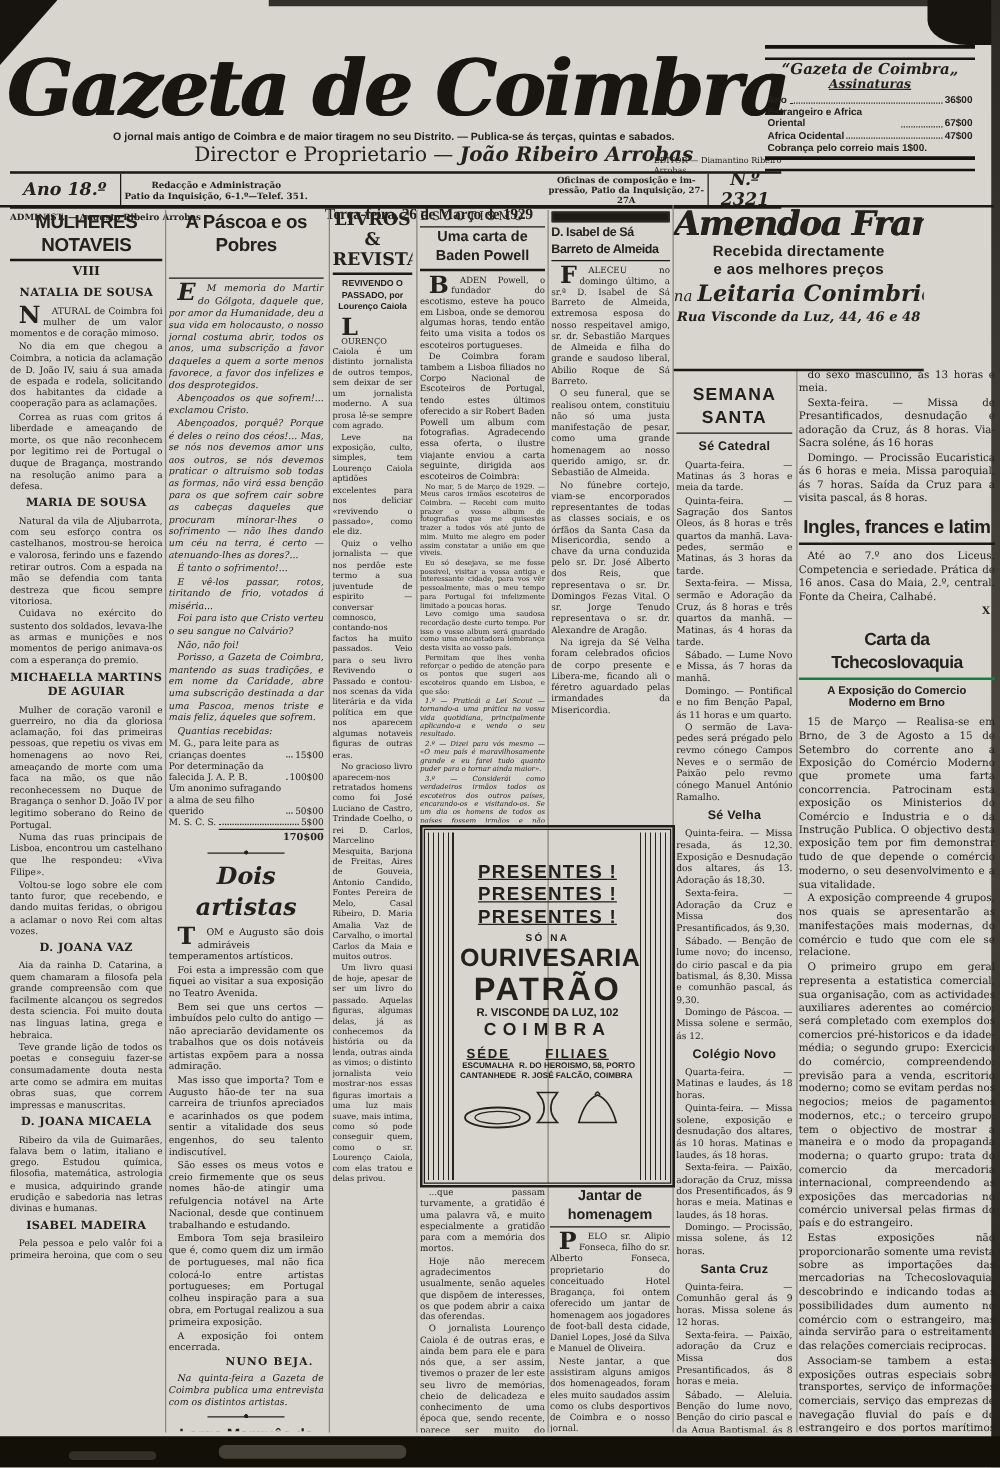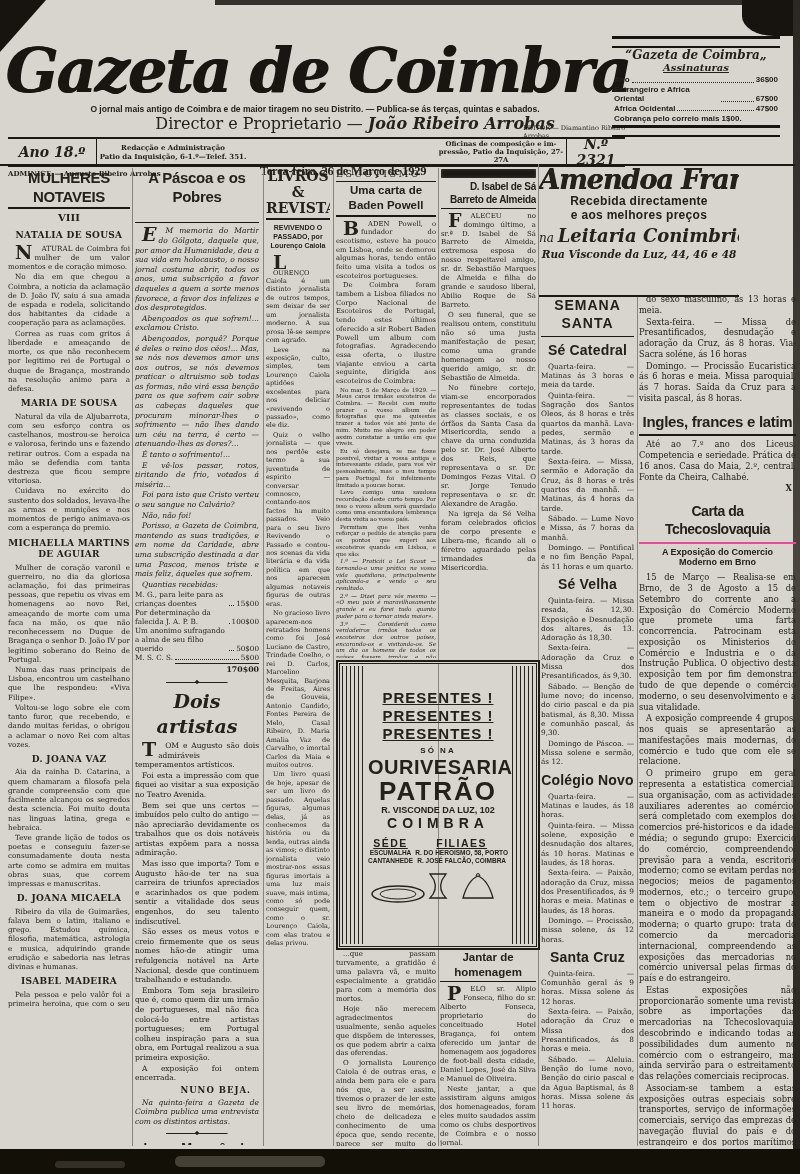--- a/index.html
+++ b/index.html
@@ -49,21 +49,21 @@
   
   .col{position:absolute;overflow:hidden;line-height:1.28;}
   .col p{margin:0 0 1px;text-indent:7px;text-align:justify;}
   .vrule{position:absolute;width:1px;background:#8a857b;}
   .orn{height:8px;margin:3px 18px;background:
       radial-gradient(circle,#24211c 1.5px,transparent 1.8px) center/8px 8px no-repeat,
       linear-gradient(#24211c,#24211c) center/70% 1px no-repeat;}
   .bar-rough{height:9px;margin:1px 0 3px;background:#1d1a15;border-radius:1px;
       box-shadow:inset 0 0 3px #4a463f;}
   .sec-head{text-align:center;font-size:9px;font-weight:bold;margin:5px 0 2px;letter-spacing:.3px;font-family:"DejaVu Serif",serif;}
-  .church-head{text-align:center;font-family:"Liberation Sans",sans-serif;font-size:14px;font-weight:bold;
+  .church-head{text-align:center;font-family:"Liberation Sans",sans-serif;font-size:10px;font-weight:bold;
       margin:5px 0 2px;letter-spacing:.2px;}
   .sig-caps{text-align:right;font-size:8.5px;font-weight:bold;letter-spacing:1px;padding-right:8px;margin:2px 0;}
   .dc p:first-child::first-letter{float:left;font-size:19px;line-height:14px;padding:1px 2px 0 0;font-weight:bold;}
   .h-big{font-family:"Liberation Sans",sans-serif;font-weight:bold;text-align:center;letter-spacing:-0.3px;}
   
   .c1{left:8px;top:168px;width:122px;height:840px;font-size:7.2px;}
   .c1 .header{font-size:15px;border-bottom:2px solid #1c1914;padding-bottom:1px;margin-bottom:2px;}
   .c1 .numeral{text-align:center;font-weight:bold;font-size:10px;margin:3px 0;}
   
   .c2{left:135px;top:168px;width:124px;height:977px;font-size:7.5px;}
@@ -85,21 +85,21 @@
   
   .c4{left:336px;top:168px;width:100px;height:490px;font-size:6.8px;}
   .kicker{font-size:9.5px;letter-spacing:2.5px;margin-bottom:1px;}
   .c4 .title{font-family:"Liberation Sans",sans-serif;font-size:11.5px;font-weight:bold;text-align:center;
       border-top:1px solid #1c1914;border-bottom:2px solid #1c1914;padding:1px 0 2px;margin-bottom:3px;}
   .letter{font-size:5.6px;line-height:1.2;}
   .letter p{margin:0 0 1px;text-indent:4px;}
   .c4b{left:336px;top:950px;width:100px;height:196px;font-size:7px;}
   
   .c5{left:441px;top:168px;width:95px;height:490px;font-size:7px;}
-  .c5 .title{font-family:"Liberation Sans",sans-serif;font-size:10px;font-weight:bold;text-align:right;
+  .c5 .title{font-family:"Liberation Sans",sans-serif;font-size:10px;font-weight:bold;text-align:left;
       border-bottom:1.5px solid #1c1914;padding-bottom:1px;margin:1px 0 3px;letter-spacing:-0.3px;}
   .c5b{left:440px;top:950px;width:96px;height:196px;font-size:7px;}
   .c5b .title{font-family:"Liberation Sans",sans-serif;font-size:11.5px;font-weight:bold;text-align:center;
       border-bottom:1.5px solid #1c1914;padding-bottom:2px;margin-bottom:3px;}
   
   .ouriad{position:absolute;left:336px;top:660px;width:200px;height:286px;border:2px solid #201d18;
       box-shadow:inset 0 0 0 1px #d7d5ce,inset 0 0 0 2px #201d18;
       font-family:"Liberation Sans",sans-serif;text-align:center;overflow:hidden;}
   .ouriad .hatch{position:absolute;top:4px;bottom:4px;width:22px;
       background:repeating-linear-gradient(90deg,#26221c 0 1px,transparent 1px 4px);}
@@ -121,28 +121,28 @@
   .amend .t{font-size:27px;font-weight:bold;font-style:italic;letter-spacing:-1px;white-space:nowrap;
       text-shadow:.5px 0 0 #24211c;margin-top:2px;}
   .amend .l12{font-family:"Liberation Sans",sans-serif;font-size:12px;font-weight:bold;line-height:1.15;letter-spacing:.3px;}
   .amend .l3{font-size:18px;margin-top:2px;white-space:nowrap;}
   .amend .l3 .na{font-style:italic;font-size:12px;}
   .amend .l3 .nm{font-style:italic;font-weight:bold;}
   .amend .l4{font-size:10.5px;font-weight:bold;font-style:italic;margin-top:2px;}
   
   .c6{left:541px;top:296px;width:93px;height:850px;font-size:7.3px;}
   .ss-title{font-family:"Liberation Sans",sans-serif;font-size:14px;font-weight:bold;text-align:center;
-      letter-spacing:1px;border-bottom:1px solid #1c1914;padding:1px 0 3px;margin-bottom:2px;}
+      letter-spacing:1px;border-bottom:1px solid #1c1914;padding:11px 0 3px;margin-bottom:2px;}
   
   .c7{left:639px;top:294px;width:157px;height:852px;font-size:8.3px;line-height:1.3;}
   .ing-title{font-family:"Liberation Sans",sans-serif;font-size:15px;font-weight:bold;text-align:center;
       border-bottom:2px solid #1c1914;padding:2px 0 3px;margin:6px 0 3px;letter-spacing:-0.3px;}
   .ing-mark{text-align:right;font-weight:bold;padding-right:4px;}
   .carta-title{font-family:"Liberation Sans",sans-serif;font-size:14px;font-weight:bold;text-align:center;
-      border-bottom:2px solid #ec4899;padding:2px 0 3px;margin:6px 0 3px;letter-spacing:-0.5px;}
+      border-bottom:2px solid #15803d;padding:2px 0 3px;margin:6px 0 3px;letter-spacing:-0.5px;}
   .carta-sub{font-family:"Liberation Sans",sans-serif;font-size:9px;font-weight:bold;text-align:center;
       margin:2px 6px 4px;line-height:1.2;}
 </style>
 </head>
 <body>
 
 <div class="page">
 
   <div class="art art-tl"></div>
   <div class="art art-topline"></div>
@@ -426,20 +426,21 @@
     <div class="ss-title">SEMANA SANTA</div>
     <div>
         <div class="sec">
           <h4 class="church-head" style="margin: 5px 0px 2px;">Sé Catedral</h4>
           <div class="paras">
             <p>Quarta-feira. — Matinas ás 3 horas e meia da tarde.</p>
             <p>Quinta-feira. — Sagração dos Santos Oleos, ás 8 horas e três quartos da manhã. Lava-pedes, sermão e Matinas, ás 3 horas da tarde.</p>
             <p>Sexta-feira. — Missa, sermão e Adoração da Cruz, ás 8 horas e três quartos da manhã. — Matinas, ás 4 horas da tarde.</p>
             <p>Sábado. — Lume Novo e Missa, ás 7 horas da manhã.</p>
             <p>Domingo. — Pontifical e no fim Benção Papal, ás 11 horas e um quarto.</p>
+            <p>O sermão de Lava-pedes será prégado pelo revmo cónego Campos Neves e o sermão de Paixão pelo revmo cónego Manuel António Ramalho.</p>
           </div>
         </div>
         <div class="sec">
           <h4 class="church-head" style="margin: 5px 0px 2px;">Sé Velha</h4>
           <div class="paras">
             <p>Quinta-feira. — Missa resada, ás 12,30. Exposição e Desnudação dos altares, ás 13. Adoração ás 18,30.</p>
             <p>Sexta-feira. — Adoração da Cruz e Missa dos Presantificados, ás 9,30.</p>
             <p>Sábado. — Benção de lume novo; do incenso, do cirio pascal e da pia batismal, ás 8,30. Missa e comunhão pascal, ás 9,30.</p>
             <p>Domingo de Páscoa. — Missa solene e sermão, ás 12.</p>
           </div>

